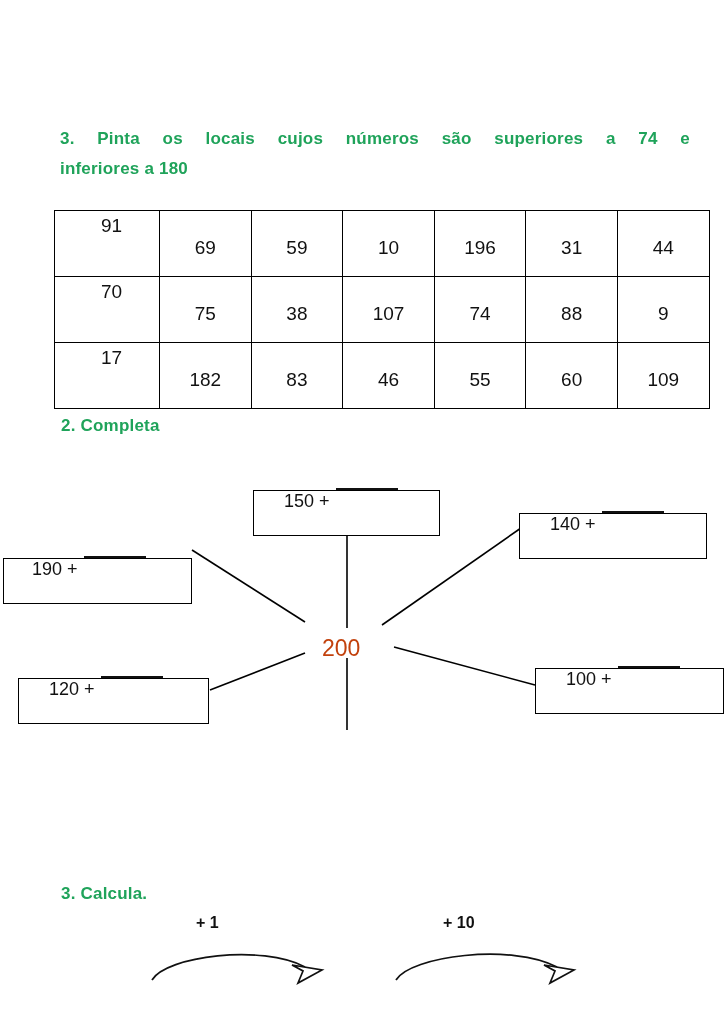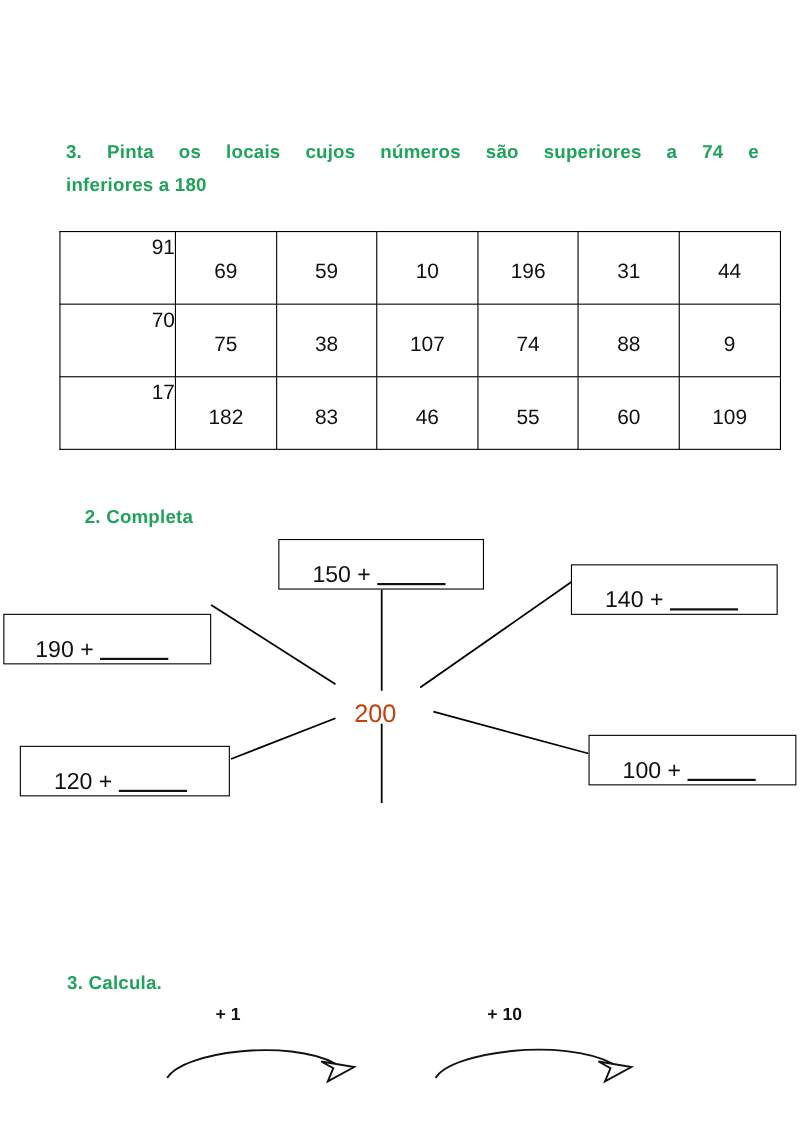--- a/index.html
+++ b/index.html
@@ -43,41 +43,41 @@
   .num-table td{
     border:1.6px solid #000;
     height:56px;
     font-size:19px;
     color:#111;
     font-family:"Liberation Sans",sans-serif;
     padding:0;
   }
   .num-table td.first{
     width:95px;
-    text-align:right;
+    text-align:center;
     vertical-align:top;
     padding:4px 0 0 9px;
   }
   .num-table td.mid{
     width:90.6px;
     text-align:center;
     vertical-align:middle;
     padding-top:9px;
   }
 
   
   .spider{position:absolute;left:0;top:480px;width:728px;height:310px;}
   .spider svg{position:absolute;left:0;top:0;}
   .sbox{
     position:absolute;
     border:1.6px solid #000;
     background:#fff;
     box-sizing:border-box;
-    display:flex;align-items:flex-end;
-    font-size:21px;color:#111;
+    display:flex;align-items:flex-start;
+    font-size:18px;color:#111;
     font-family:"Liberation Sans",sans-serif;
     white-space:nowrap;
   }
   .sbox .txt{display:inline-block;padding-left:30px;}
   .blank{
     display:inline-block;
     border-bottom:2.4px solid #111;
     width:62px;
     margin-left:6px;
     position:relative;top:-3px;
@@ -132,21 +132,21 @@
         <td class="mid">182</td>
         <td class="mid">83</td>
         <td class="mid">46</td>
         <td class="mid">55</td>
         <td class="mid">60</td>
         <td class="mid">109</td>
       </tr>
     </tbody>
   </table>
 
-  <div class="heading" style="left:61px;top:460px;margin-left:16px;">2. Completa</div>
+  <div class="heading" style="left:61px;top:416px;">2. Completa</div>
 
   <div class="spider">
     <svg width="728" height="310">
 
       <line x1="347" y1="56" x2="347" y2="148" stroke="#000" stroke-width="1.6"></line>
 
       <line x1="192" y1="70" x2="305" y2="142" stroke="#000" stroke-width="1.6"></line>
 
       <line x1="521" y1="48" x2="382" y2="145" stroke="#000" stroke-width="1.6"></line>
 

